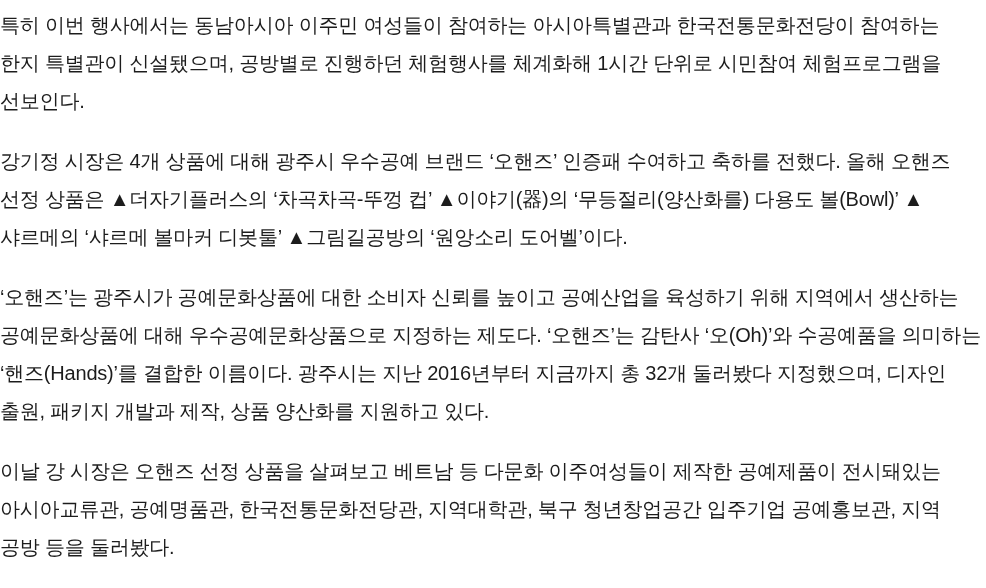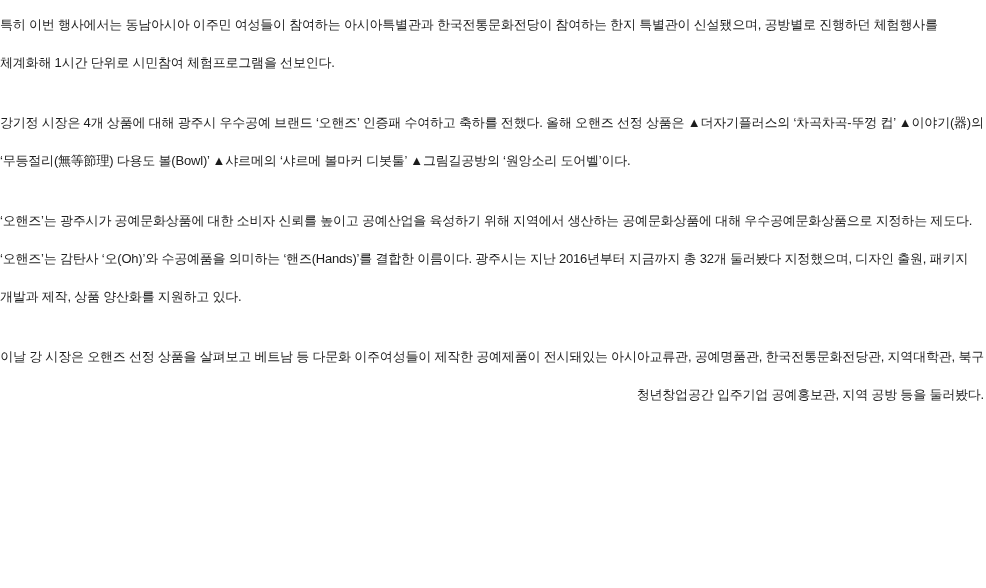--- a/index.html
+++ b/index.html
@@ -13,36 +13,35 @@
     font-family: "Liberation Sans", sans-serif;
     color: #1a1a1a;
     overflow: hidden;
   }
   .article {
     box-sizing: border-box;
     width: 986px;
     padding: 6px 0 0 0;
   }
   .para {
-    font-size: 13px;
+    font-size: 20px;
     line-height: 38px;
     letter-spacing: -0.2px;
     color: #1c1c1c;
     margin: 0 0 22px 0;
     text-align: left;
     word-break: keep-all;
     white-space: normal;
     padding-right: 2px;
   }
   .para:last-child {
     margin-bottom: 0;
-    text-align: right;
   }
 </style>
 </head>
 <body>
 
 <div class="article">
   <p class="para">특히 이번 행사에서는 동남아시아 이주민 여성들이 참여하는 아시아특별관과 한국전통문화전당이 참여하는 한지 특별관이 신설됐으며, 공방별로 진행하던 체험행사를 체계화해 1시간 단위로 시민참여 체험프로그램을 선보인다.</p>
-  <p class="para">강기정 시장은 4개 상품에 대해 광주시 우수공예 브랜드 ‘오핸즈’ 인증패 수여하고 축하를 전했다. 올해 오핸즈 선정 상품은 ▲더자기플러스의 ‘차곡차곡-뚜껑 컵’ ▲이야기(器)의 ‘무등절리(無等節理) 다용도 볼(Bowl)’ ▲샤르메의 ‘샤르메 볼마커 디봇툴’ ▲그림길공방의 ‘원앙소리 도어벨’이다.</p>
+  <p class="para">강기정 시장은 4개 상품에 대해 광주시 우수공예 브랜드 ‘오핸즈’ 인증패 수여하고 축하를 전했다. 올해 오핸즈 선정 상품은 ▲더자기플러스의 ‘차곡차곡-뚜껑 컵’ ▲이야기(器)의 ‘무등절리(양산화를) 다용도 볼(Bowl)’ ▲샤르메의 ‘샤르메 볼마커 디봇툴’ ▲그림길공방의 ‘원앙소리 도어벨’이다.</p>
   <p class="para">‘오핸즈’는 광주시가 공예문화상품에 대한 소비자 신뢰를 높이고 공예산업을 육성하기 위해 지역에서 생산하는 공예문화상품에 대해 우수공예문화상품으로 지정하는 제도다. ‘오핸즈’는 감탄사 ‘오(Oh)’와 수공예품을 의미하는 ‘핸즈(Hands)’를 결합한 이름이다. 광주시는 지난 2016년부터 지금까지 총 32개 둘러봤다 지정했으며, 디자인 출원, 패키지 개발과 제작, 상품 양산화를 지원하고 있다.</p>
   <p class="para">이날 강 시장은 오핸즈 선정 상품을 살펴보고 베트남 등 다문화 이주여성들이 제작한 공예제품이 전시돼있는 아시아교류관, 공예명품관, 한국전통문화전당관, 지역대학관, 북구 청년창업공간 입주기업 공예홍보관, 지역 공방 등을 둘러봤다.</p>
 </div>
 
 </body></html>

